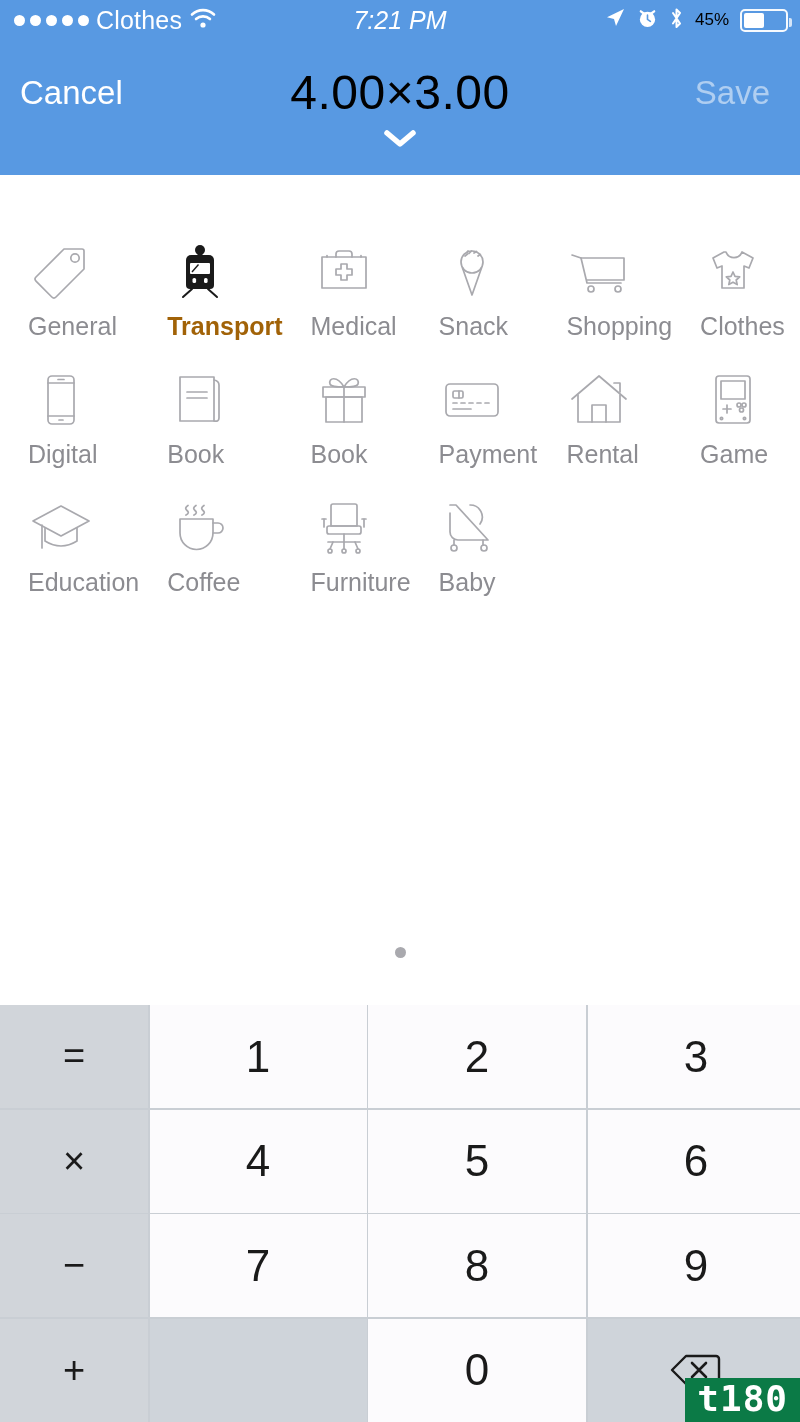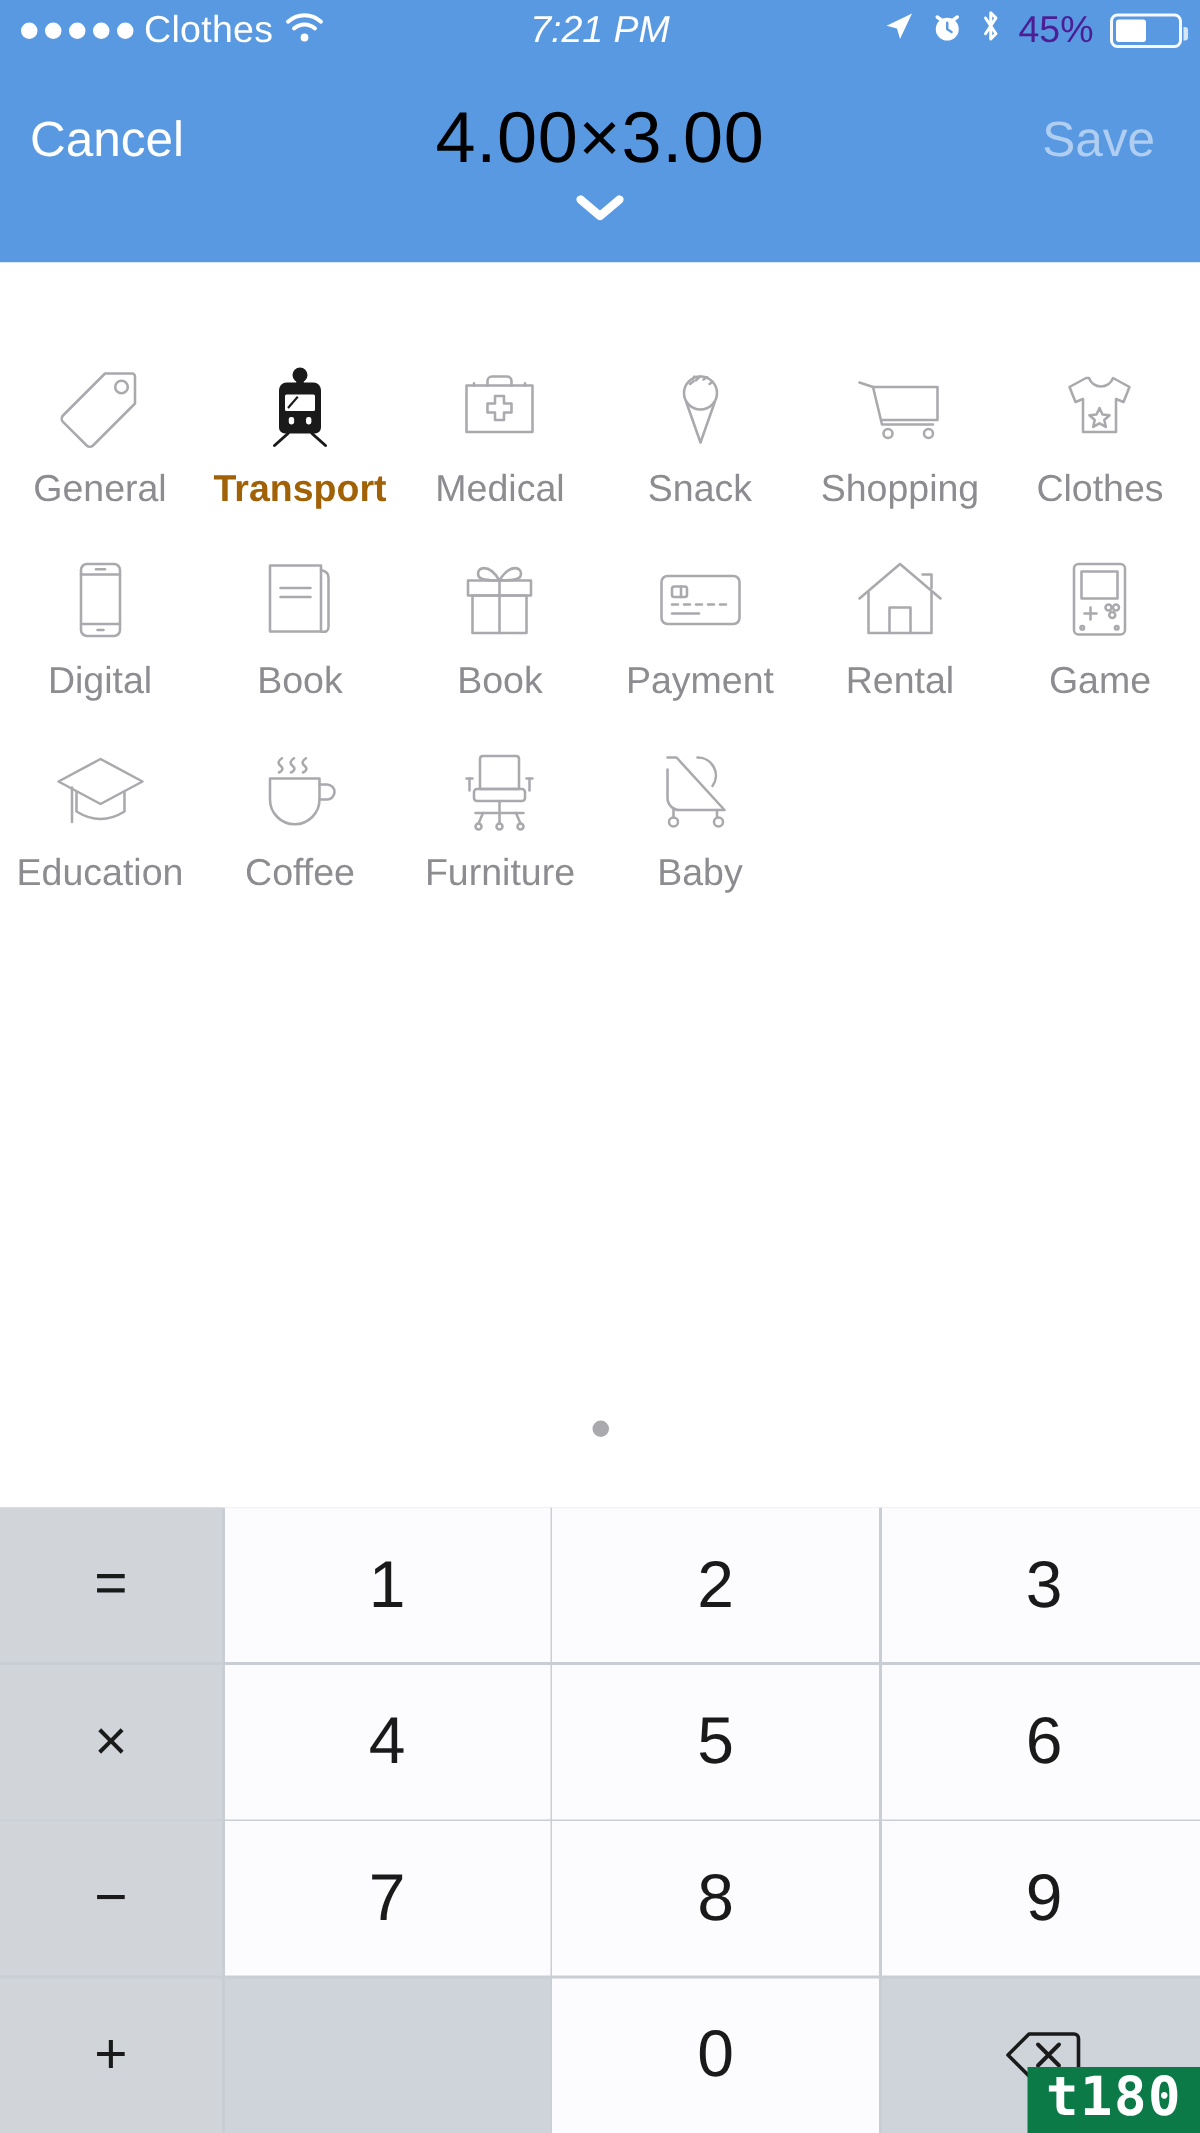--- a/index.html
+++ b/index.html
@@ -33,21 +33,21 @@
   .sb-carrier { font-size: 25px; letter-spacing: .2px; color: #fff; }
   .sb-center {
     position: absolute; left: 0; top: 0; width: 800px; height: 40px;
     display: flex; align-items: center; justify-content: center;
     font-size: 25px; color: #fff; font-style: italic;
   }
   .sb-right {
     position: absolute; right: 12px; top: 0; height: 40px;
     display: flex; align-items: center; gap: 11px;
   }
-  .sb-pct { font-size: 25px; color: #4c1d95; }
+  .sb-pct { font-size: 17px; color: #000000; }
   .battery {
     position: relative; width: 48px; height: 23px;
     border: 2.4px solid rgba(255,255,255,.95); border-radius: 5px;
   }
   .battery::after {
     content: ""; position: absolute; right: -6px; top: 7px;
     width: 3.5px; height: 9px; border-radius: 0 2px 2px 0;
     background: rgba(255,255,255,.75);
   }
   .battery .lvl {
@@ -84,23 +84,24 @@
     background: #ffffff;
   }
   .cat-grid {
     position: absolute; left: 0; top: 55px; width: 800px;
     display: grid; grid-template-columns: repeat(6, 1fr);
     row-gap: 0;
   }
   .cat {
     height: 128px;
     display: flex; flex-direction: column;
-    align-items: center; justify-content: flex-start;
+    align-items: flex-start; justify-content: flex-start;
     padding-top: 6px;
     cursor: pointer;
+    padding-left: 28px;
   }
   .cat .ic { height: 72px; display: flex; align-items: center; justify-content: center; }
   .cat .lb {
     font-size: 25px; color: #8C8C91; margin-top: 4px; white-space: nowrap;
   }
   .cat.sel .lb { color: #a16207; font-weight: 600; }
   .cat svg { display: block; }
   .cat .stroke { stroke: #A9A9AE; stroke-width: 1.7; fill: none;
                  stroke-linecap: round; stroke-linejoin: round; }
   .cat .fillshape { fill: #1A1A1A; }

